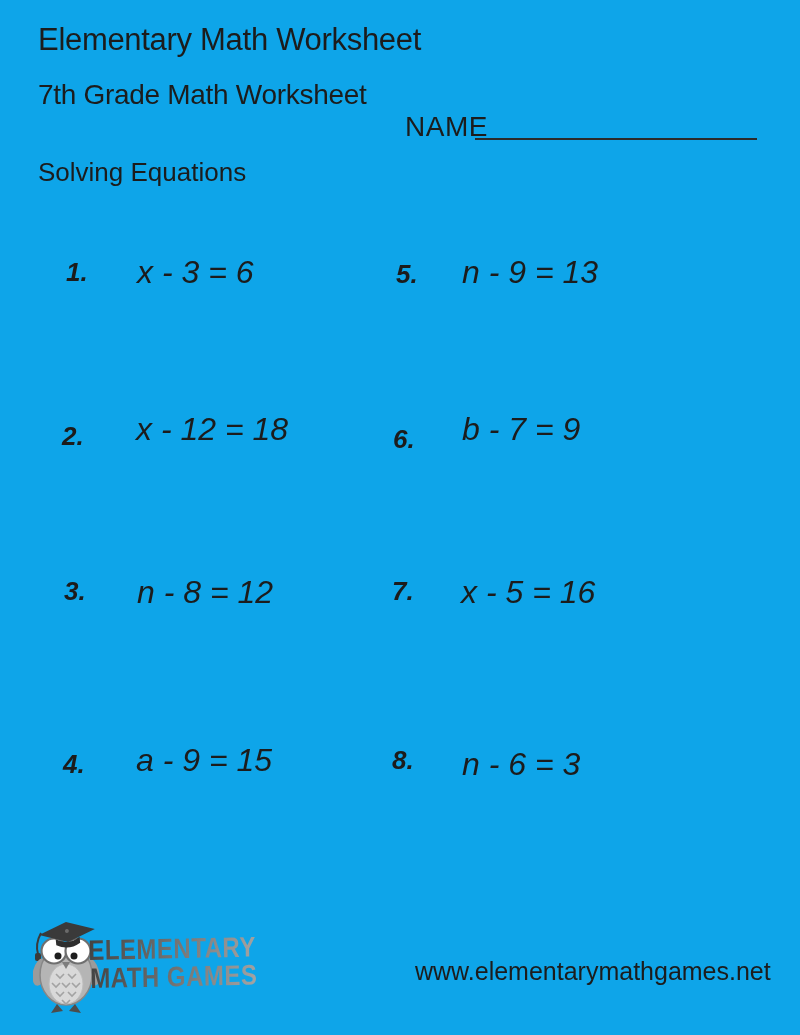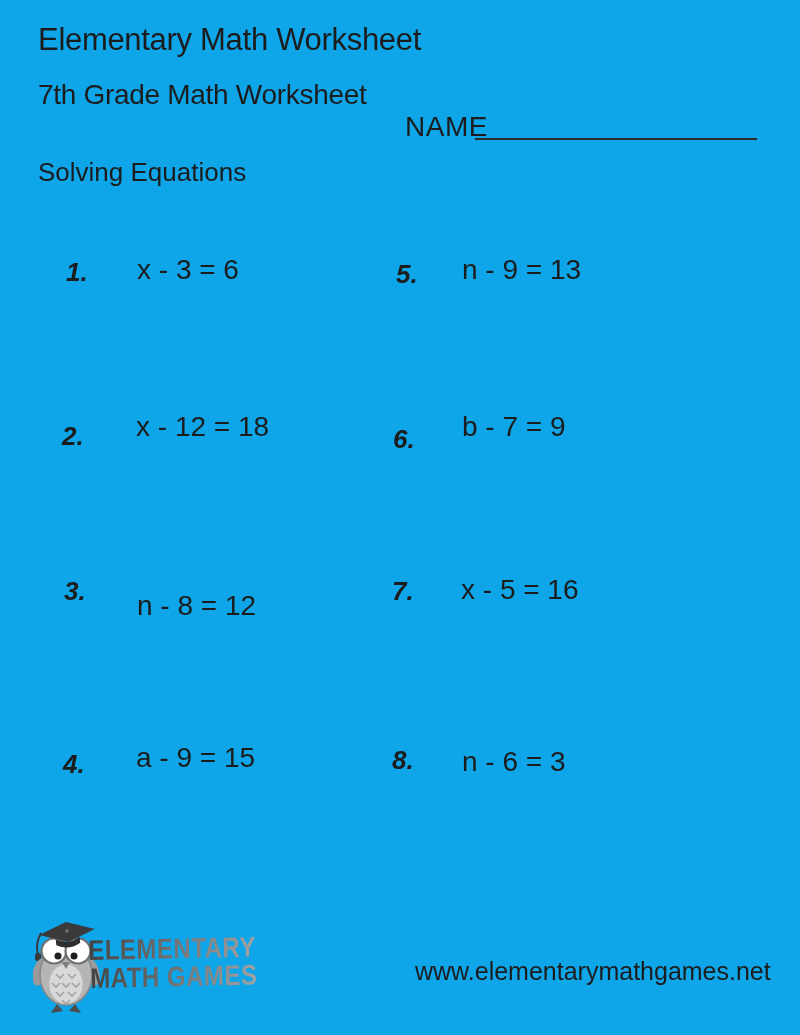--- a/index.html
+++ b/index.html
@@ -7,24 +7,24 @@
     position:relative;width:800px;height:1035px;background:#0ea5e9;
     font-family:"Liberation Sans",sans-serif;color:#1c1c1c;overflow:hidden;
   }
   .title{position:absolute;left:38px;top:22px;font-size:31px;font-weight:400;letter-spacing:-0.3px;white-space:nowrap;}
   .subtitle{position:absolute;left:38px;top:63px;font-size:28px;font-weight:400;letter-spacing:-0.3px;white-space:nowrap;margin-top:16px;}
   .topic{position:absolute;left:38px;top:110px;font-size:26px;white-space:nowrap;margin-top:47px;}
   .name-label{position:absolute;left:405px;top:111px;font-size:28px;letter-spacing:0.5px;}
   .name-line{position:absolute;left:475px;top:120px;width:282px;height:18px;border-bottom:2px solid #2b2b2b;}
 
   .num{position:absolute;font-size:26px;font-weight:700;font-style:italic;white-space:nowrap;}
-  .eq{position:absolute;font-size:28px;white-space:nowrap;}
+  .eq{position:absolute;font-size:32px;white-space:nowrap;font-style:italic;}
   #n1{left:66px;top:257px}  #e1{left:137px;top:254px}
   #n2{left:62px;top:421px}  #e2{left:136px;top:411px}
-  #n3{left:64px;top:576px}  #e3{left:137px;top:590px}
+  #n3{left:64px;top:576px}  #e3{left:137px;top:574px}
   #n4{left:63px;top:749px}  #e4{left:136px;top:742px}
   #n5{left:396px;top:259px} #e5{left:462px;top:254px}
   #n6{left:393px;top:424px} #e6{left:462px;top:411px}
   #n7{left:392px;top:576px} #e7{left:461px;top:574px}
   #n8{left:392px;top:745px} #e8{left:462px;top:746px}
 
   .owl-svg{position:absolute;left:33px;top:920px;}
   .logo-line{
     position:absolute;font-weight:700;font-size:24px;letter-spacing:0.5px;
     transform:scaleY(1.18) rotate(-1deg);transform-origin:left top;

